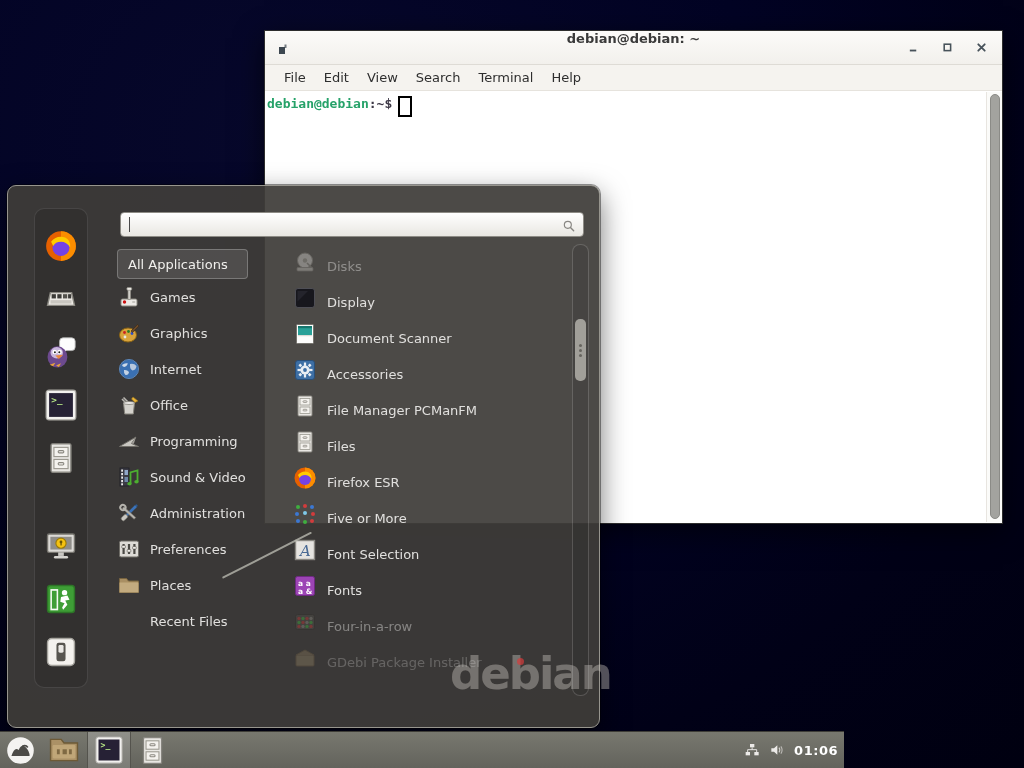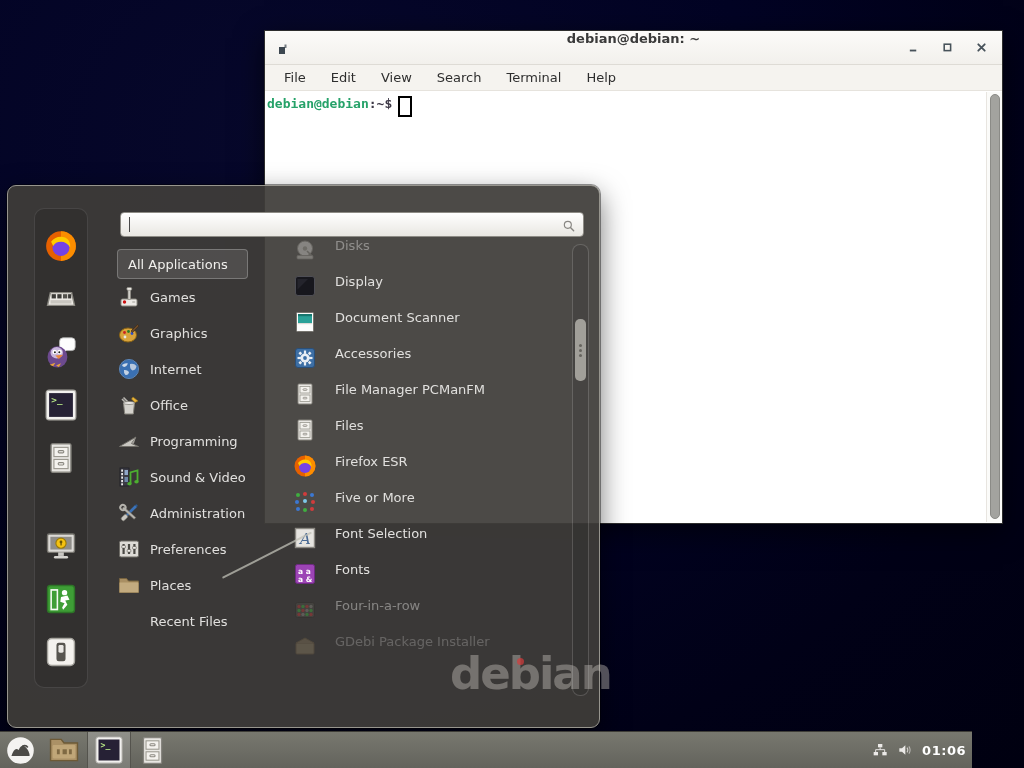--- a/index.html
+++ b/index.html
@@ -16,21 +16,21 @@
     background:#ffffff;border:1px solid #2e2e2e;box-shadow:0 8px 26px rgba(0,0,0,.6);}
   .titlebar{height:33px;background:linear-gradient(#fcfbf9,#f2f0ec);
     border-bottom:1px solid #dedbd5;position:relative;display:flex;align-items:flex-start;}
   .win-icon{position:absolute;left:13px;top:10px;width:10px;height:13px;}
   .win-icon svg{width:10px;height:13px;}
   .title{flex:1;text-align:center;font-weight:bold;font-size:13px;color:#3a3a3a;}
   .controls{position:absolute;right:15px;top:0;height:33px;display:flex;align-items:center;gap:23px;}
   .wbtn{width:11px;height:11px;display:flex;align-items:center;justify-content:center;}
   .wbtn svg{width:11px;height:11px;}
   .menubar{height:25px;background:#f5f3ef;border-bottom:1px solid #e6e3dd;
-    display:flex;align-items:center;padding-left:10px;gap:7px;}
+    display:flex;align-items:center;padding-left:10px;}
   .mitem{font-size:13px;color:#2e2e2e;padding:0 9px;}
   .term-content{position:absolute;left:0;right:0;top:60px;bottom:0;background:#fff;}
   .prompt-line{padding:5px 0 0 2px;font-family:"DejaVu Sans Mono","Liberation Mono",monospace;
     font-size:13px;font-weight:bold;display:flex;white-space:pre;}
   .p-user{color:#26a269;}
   .p-sym{color:#3d3846;}
   .term-cursor{width:10px;height:17px;border:2px solid #000;margin-left:6px;display:inline-block;background:#fff;}
   .term-scrollbar{position:absolute;top:1px;bottom:1px;right:0;width:15px;background:#fbfbf9;border-left:1px solid #e8e5e0;}
   .term-thumb{position:absolute;top:2px;bottom:3px;left:3px;width:8px;background:#a3a39f;
     border:1px solid #8b8b87;border-radius:5px;}
@@ -54,37 +54,37 @@
     display:flex;align-items:center;padding:0 7px;box-sizing:border-box;}
   .caret{width:1px;height:15px;background:#4a4a4a;margin-left:1px;}
   .mag{margin-left:auto;width:14px;height:14px;opacity:.8;}
   .mag svg{width:14px;height:14px;}
   .all-apps{position:absolute;left:109px;top:63px;width:131px;height:30px;
     background:rgba(255,255,255,.11);border:1px solid rgba(255,255,255,.24);border-radius:4px;
     color:#f0efec;font-size:13px;display:flex;align-items:center;padding-left:10px;box-sizing:border-box;}
   .cat-list{position:absolute;left:109px;top:93px;width:160px;}
   .cat-row{height:36px;display:flex;align-items:center;gap:9px;}
   .app-list{position:absolute;left:285px;top:52px;width:272px;}
-  .app-row{height:36px;display:flex;align-items:flex-start;gap:18px;}
+  .app-row{height:36px;display:flex;align-items:flex-end;gap:10px;}
   .app-row.dim{opacity:.45;}
   .app-row.faint{opacity:.26;}
   .ic24{width:24px;height:24px;flex:0 0 24px;display:inline-flex;}
   .ic24 svg,[data-icon-slot] svg{width:100%;height:100%;}
   .lbl{font-size:13px;color:#e1e0de;white-space:nowrap;}
   .menu-scroll{position:absolute;left:564px;top:58px;width:17px;height:452px;
     border:1px solid rgba(255,255,255,.17);border-radius:8px;background:rgba(0,0,0,.07);box-sizing:border-box;}
   .menu-thumb{position:absolute;left:2px;top:74px;width:11px;height:62px;background:#a19f99;
     border-radius:5px;display:flex;align-items:center;justify-content:center;}
   .grip{width:3px;height:3px;border-radius:50%;background:#67655f;
     box-shadow:0 -5px 0 #67655f,0 5px 0 #67655f;}
   
   .cursor-line{position:absolute;left:222px;top:577px;width:100px;height:2px;border-radius:1px;
     background:rgba(192,192,183,.75);transform:rotate(-27deg);transform-origin:0 0;}
   
-  .taskbar{position:absolute;left:0;bottom:0;width:972px;height:37px;
+  .taskbar{position:absolute;left:0;bottom:0;width:844px;height:37px;
     background:linear-gradient(#78786f,#63635c);border-top:1px solid #3e3d37;
     display:flex;align-items:center;box-sizing:border-box;}
   .tb-left{display:flex;align-items:center;height:100%;}
   .tb-btn{height:100%;display:flex;align-items:center;justify-content:center;padding:0 6px;}
   .tb-left .n-menu [data-icon-slot]{width:29px;height:29px;display:block;}
   .tb-left .n-file-manager [data-icon-slot]{width:34px;height:34px;display:block;}
   .tb-left .n-terminal [data-icon-slot]{width:30px;height:30px;display:block;}
   .tb-left .n-files [data-icon-slot]{width:31px;height:31px;display:block;}
   .tb-left .tb-btn.active{background:linear-gradient(#90908a,#7c7c76);
     border-left:1px solid #54534d;border-right:1px solid #54534d;}

